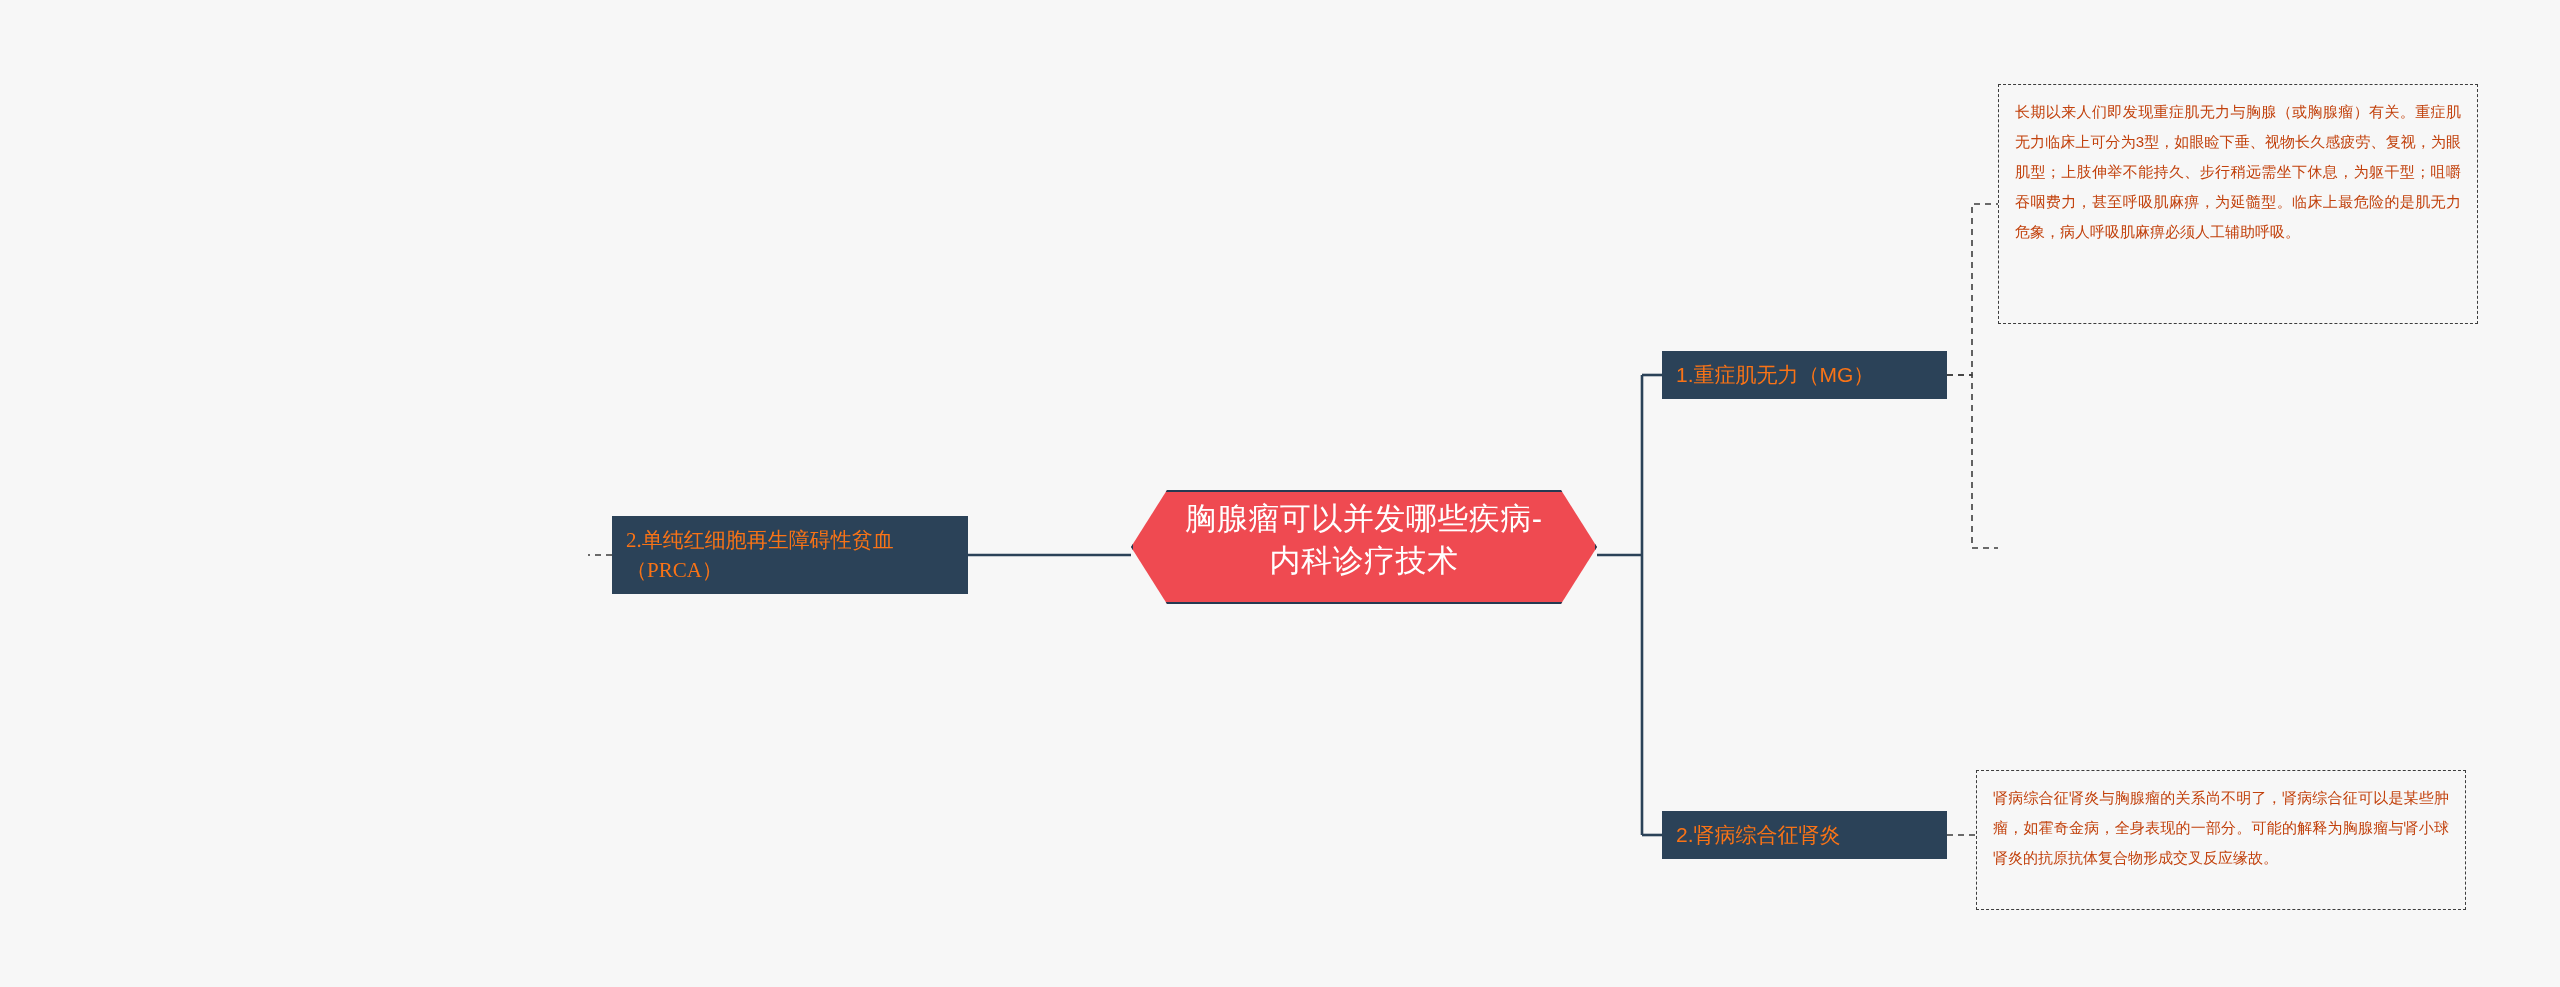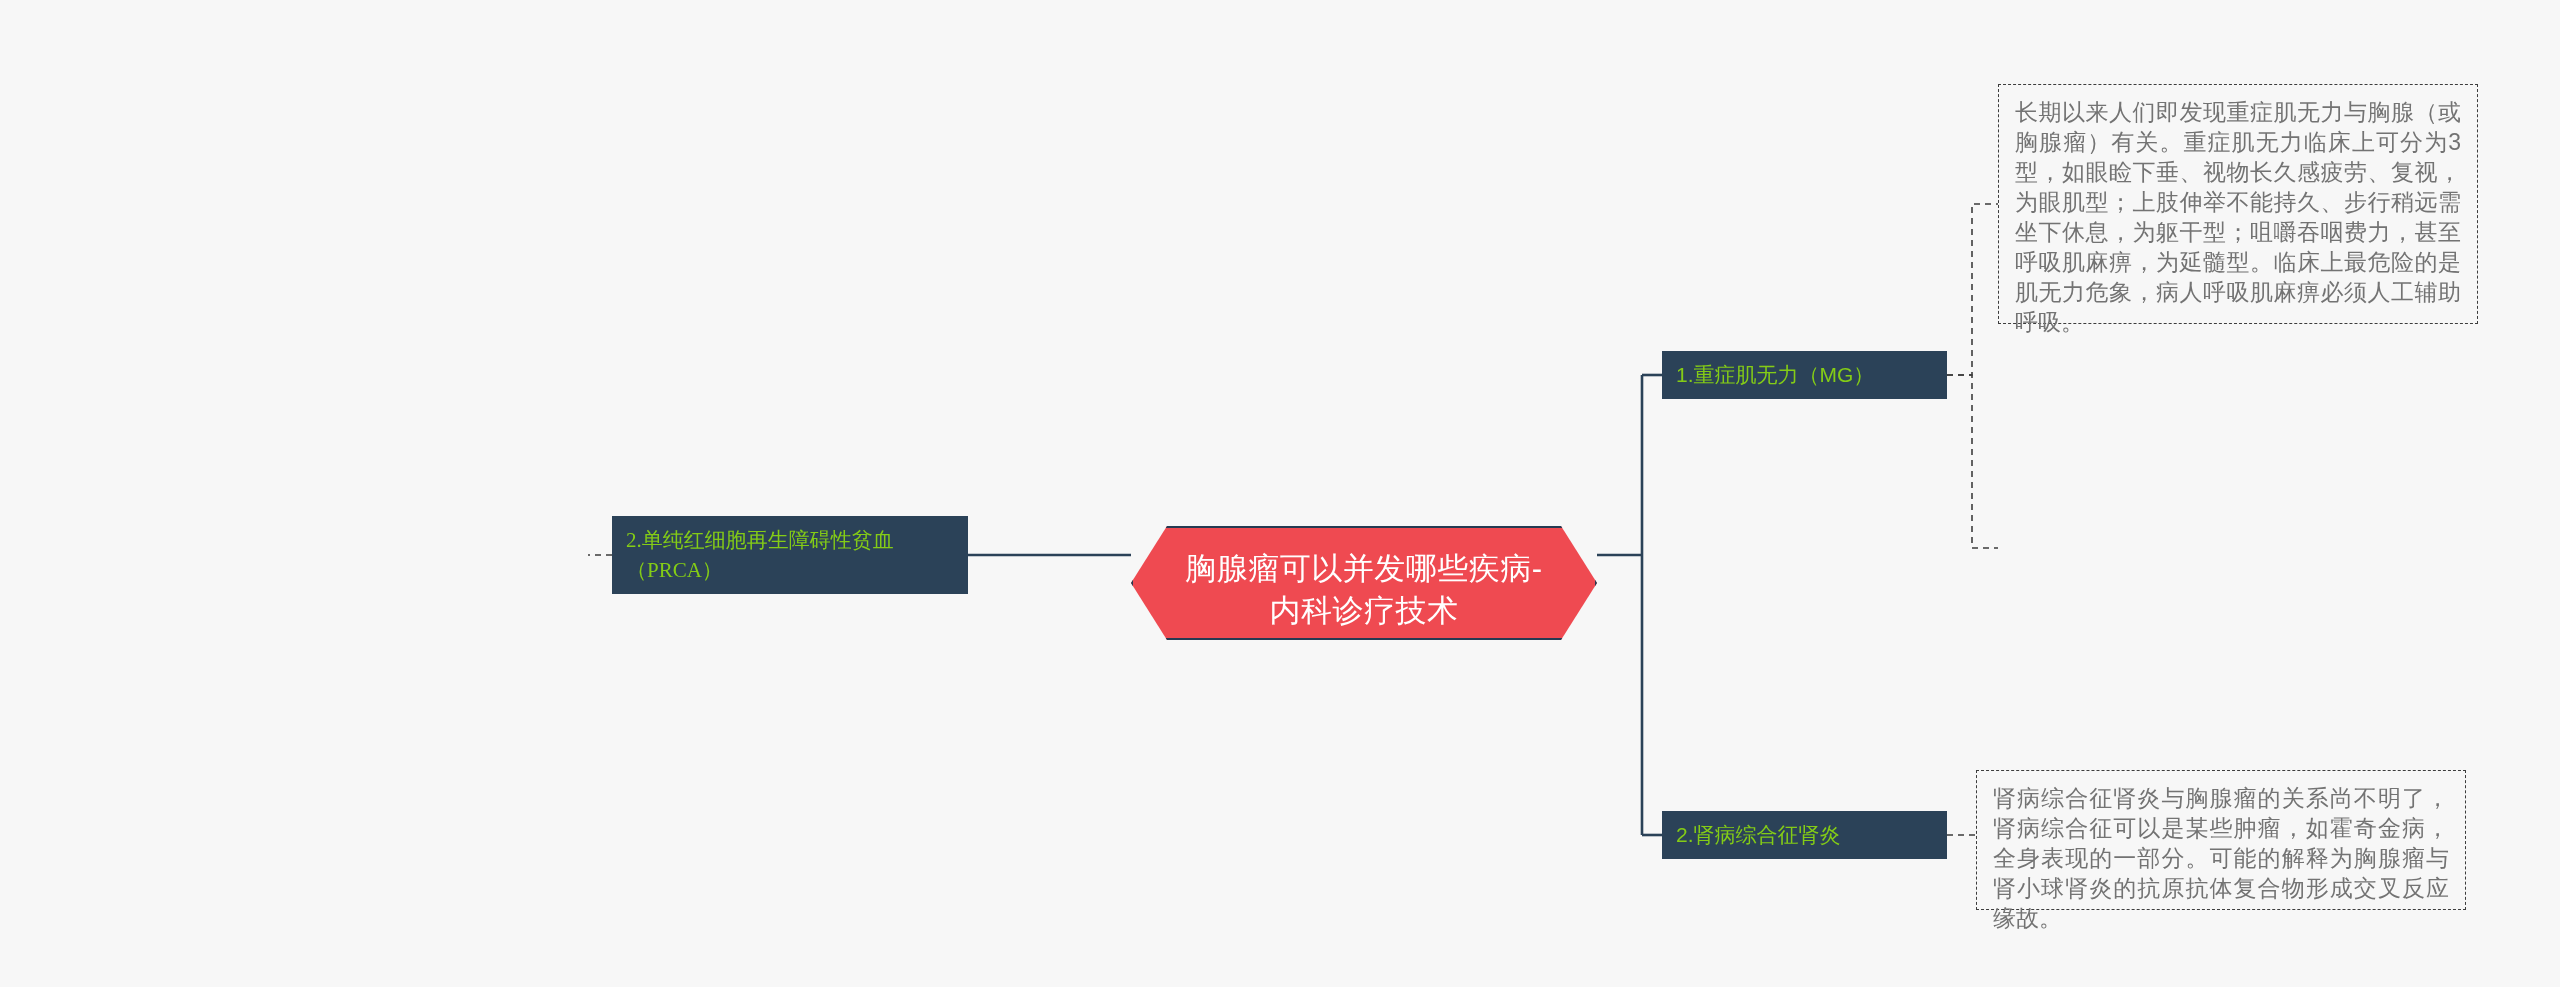--- a/index.html
+++ b/index.html
@@ -33,39 +33,38 @@
     position: absolute;
     left: 1131px;
     top: 547px;
     width: 466px;
     height: 114px;
     transform: translateY(-50%);
     background: #ef4a51;
     border: 2px solid #253a52;
     clip-path: polygon(0% 50%, 36px 0%, calc(100% - 36px) 0%, 100% 50%, calc(100% - 36px) 100%, 36px 100%);
     display: flex;
-    align-items: flex-end;
+    align-items: flex-start;
     justify-content: center;
     text-align: center;
     box-sizing: border-box;
     padding: 6px 44px;
-    margin-top: 36px;
   }
   .center-node .txt {
     color: #ffffff;
     font-size: 31px;
     line-height: 42px;
     letter-spacing: 0.5px;
   }
 
   
   .branch {
     position: absolute;
     background: #2b4258;
-    color: #84cc16;
+    color: #f97316;
     font-size: 21px;
     line-height: 30px;
     padding: 9px 14px;
     box-sizing: border-box;
   }
   #branch-prca {
     left: 612px;
     top: 555px;
     width: 356px;
     transform: translateY(-50%);
@@ -82,22 +81,22 @@
     top: 835px;
     width: 285px;
     transform: translateY(-50%);
   }
 
   
   .note {
     position: absolute;
     border: 1.6px dashed #3d3d3d;
     background: transparent;
-    color: #737373;
-    font-size: 23px;
+    color: #c2410c;
+    font-size: 15px;
     line-height: 30px;
     padding: 12px 16px;
     box-sizing: border-box;
     text-align: justify;
   }
   #note-prca {
     left: 88px;
     top: 470px;
     width: 500px;
     height: 262px;

